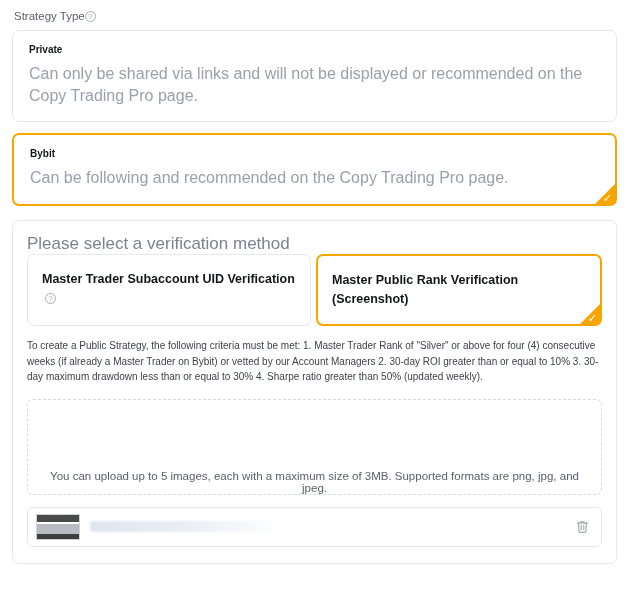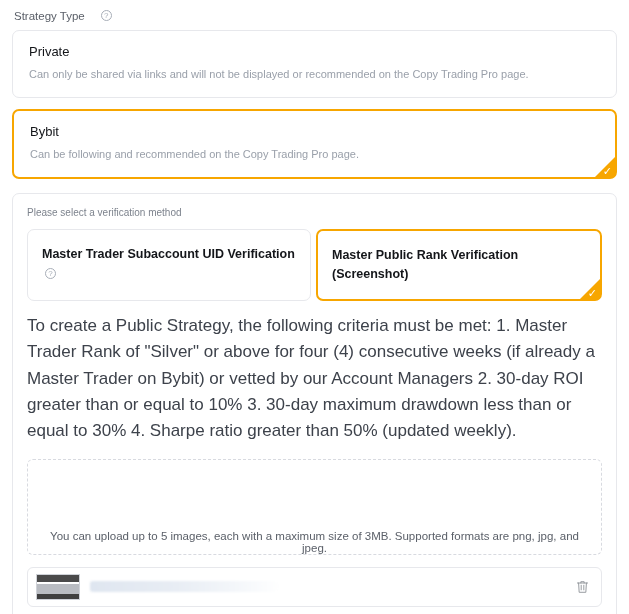--- a/index.html
+++ b/index.html
@@ -17,21 +17,22 @@
     width: 629px;
     height: 614px;
     padding: 10px 12px 0 12px;
     background: #ffffff;
     overflow: hidden;
   }
 
   
   .section-label {
     display: flex;
-    gap: 16px;
+    align-items: center;
+    gap: 0;
     font-size: 11.5px;
     color: #5b6069;
     margin: 0 0 8px 2px;
   }
   .help-icon {
     display: inline-block;
     width: 11px;
     height: 11px;
     border: 1px solid #a8aeb8;
     border-radius: 50%;
@@ -48,27 +49,27 @@
     border: 1px solid #e7e8ec;
     border-radius: 7px;
     background: #ffffff;
     padding: 13px 16px 15px 16px;
     margin-bottom: 11px;
   }
   .card.selected {
     border: 2px solid #f7a600;
   }
   .card-title {
-    font-size: 13px;
-    font-weight: normal;
+    font-size: 10px;
+    font-weight: bold;
     color: #14161a;
     margin-bottom: 8px;
   }
   .card-desc {
-    font-size: 11px;
+    font-size: 16px;
     color: #9aa0aa;
     line-height: 1.35;
   }
   .corner-check {
     position: absolute;
     right: -1px;
     bottom: -1px;
     width: 0;
     height: 0;
     border-left: 22px solid transparent;
@@ -87,23 +88,22 @@
 
   
   .panel {
     border: 1px solid #e7e8ec;
     border-radius: 7px;
     background: #ffffff;
     padding: 13px 14px 16px 14px;
     margin-top: 14px;
   }
   .panel-label {
-    font-size: 10px;
+    font-size: 17px;
     color: #7d838d;
-    margin-bottom: 11px;
   }
   .method-row {
     display: flex;
     gap: 5px;
     margin-bottom: 12px;
   }
   .method {
     position: relative;
     flex: 1;
     border: 1px solid #e7e8ec;
@@ -127,21 +127,21 @@
     margin-left: 3px;
   }
 
   
   .criteria-head {
     font-size: 11.5px;
     color: #5b6069;
     margin: 2px 0 2px 0;
   }
   .criteria-body {
-    font-size: 17px;
+    font-size: 10px;
     color: #3d424b;
     line-height: 1.55;
     margin-bottom: 14px;
   }
 
   
   .dropzone {
     border: 1px dashed #d8dae0;
     border-radius: 6px;
     background: #ffffff;

